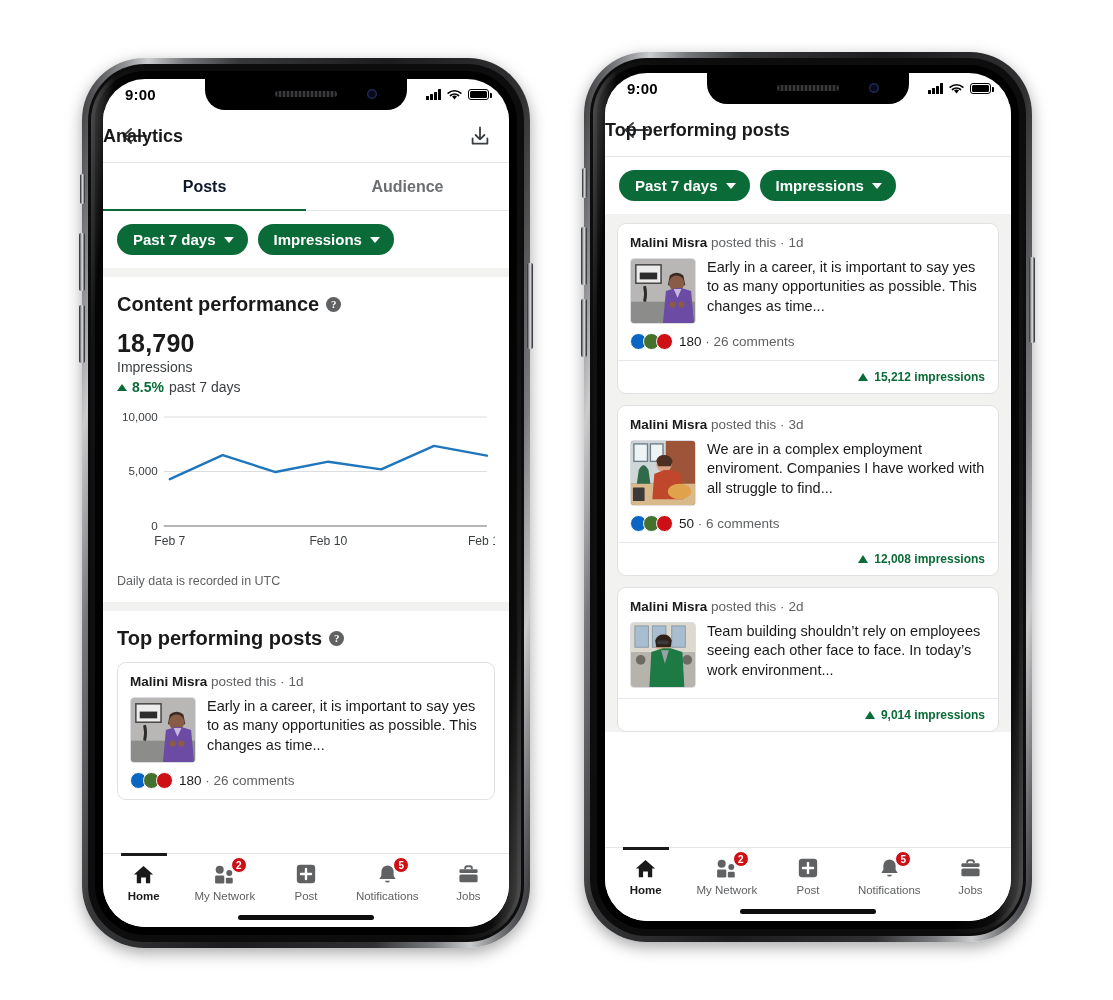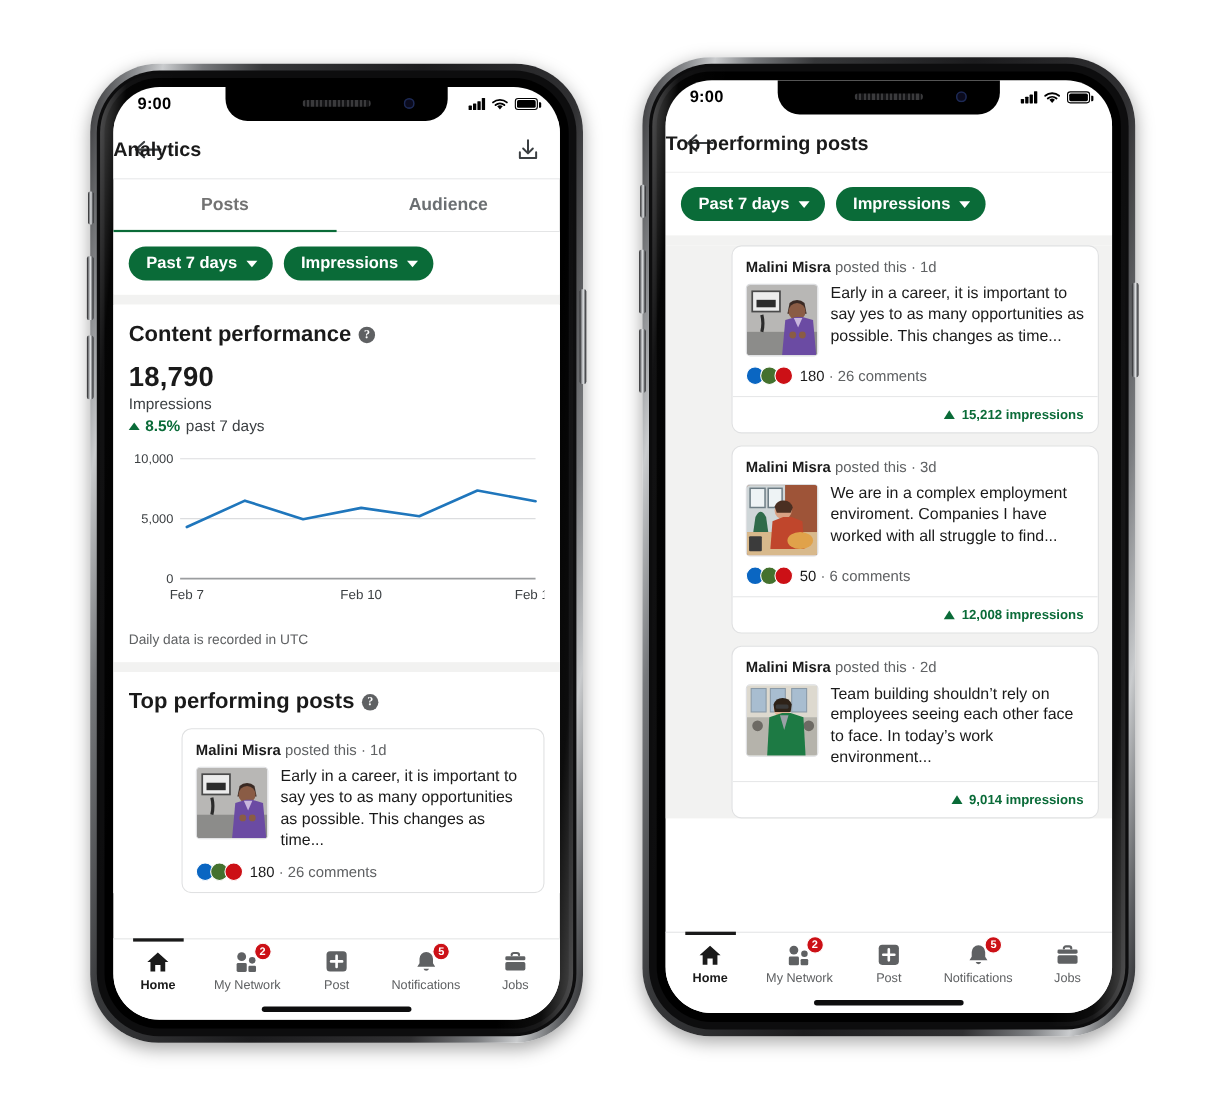--- a/index.html
+++ b/index.html
@@ -98,21 +98,21 @@
   .dl-icon { margin-left: auto; width: 22px; height: 22px; z-index: 2; cursor: pointer; }
   .hdr-rule { height: 1px; background: #e4e5e6; }
 
   
   .tabs { display: flex; height: 48px; position: relative; }
   .tab {
     flex: 1; display: flex; align-items: center; justify-content: center;
     font-size: 16px; font-weight: 600; color: #6b6f72; cursor: pointer;
     position: relative;
   }
-  .tab.active { color: #737373; font-weight: 700; }
+  .tab.active { color: #0f172a; font-weight: 700; }
   .tab.active::after {
     content:""; position:absolute; left:0; right:0; bottom:0; height:2.5px; background:#0a6b38;
   }
   .tabs-rule { height: 1px; background: #e4e5e6; margin-top: -1px; }
 
   
   .pill-row { display: flex; gap: 10px; padding: 13px 14px 13px 14px; background: #fff; }
   .pill {
     display: inline-flex; align-items: center; gap: 8px;
     background: #0a6b38; color: #fff;
@@ -139,21 +139,21 @@
   .delta { display: flex; align-items: center; gap: 5px; margin-top: 4px; font-size: 14px; color: #3b3f42; }
   .delta .tri { width:0;height:0;border-left:5px solid transparent;border-right:5px solid transparent;border-bottom:7px solid #0a6b38; }
   .delta b { color: #0a6b38; font-size: 14px; font-weight: 700; }
 
   .chart-wrap { margin-top: 14px; position: relative; height: 155px; }
   .chart-note { font-size: 12.5px; color: #5f6163; padding: 10px 0 14px 0; }
 
   
   .post-card {
     border: 1px solid #e0e1e2; border-radius: 9px; background: #fff;
-    margin-top: 12px; overflow: hidden; margin-left: 48px;
+    margin-top: 12px; overflow: hidden;
   }
   .post-inner { padding: 11px 12px 10px 12px; }
   .post-meta { font-size: 13.5px; color: #5f6163; }
   .post-meta b { color: #1a1a1a; font-weight: 700; }
   .post-main { display: flex; gap: 11px; margin-top: 8px; }
   .thumb { width: 66px; height: 66px; border-radius: 4px; flex: 0 0 auto; overflow: hidden; border: 1px solid #dcdde0; }
   .post-text { font-size: 14.5px; line-height: 1.34; color: #1a1a1a; }
   .react-row { display: flex; align-items: center; gap: 6px; margin-top: 9px; }
   .react-icons { display: flex; }
   .react-icons span {

